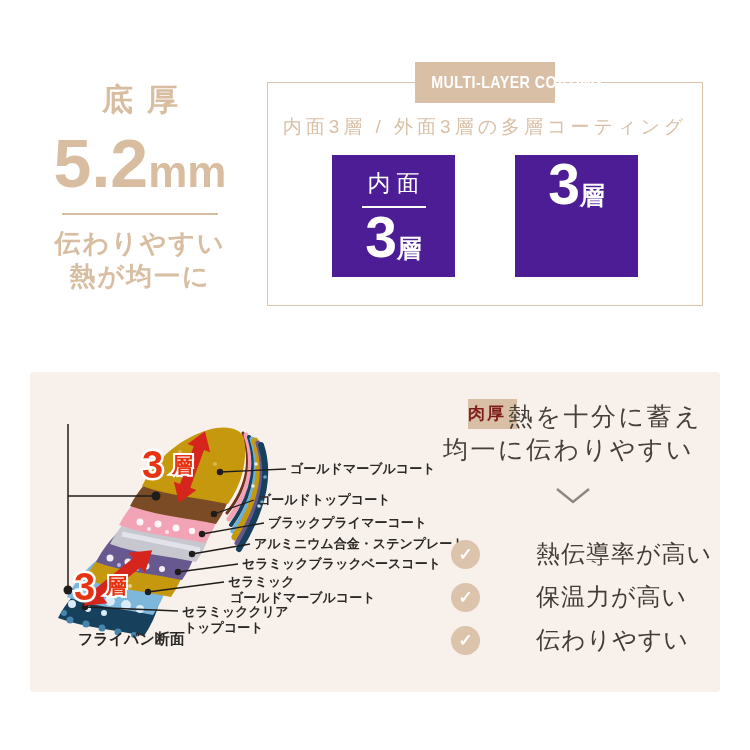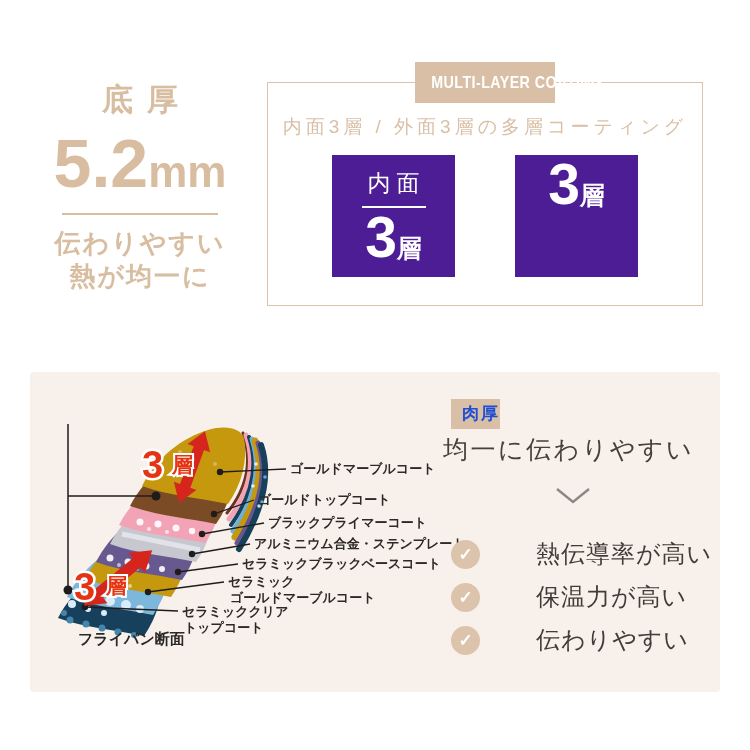--- a/index.html
+++ b/index.html
@@ -31,22 +31,22 @@
                 padding-left:6px; border-bottom:2px solid #fff; padding-bottom:7px; min-width:56px; }
   .card-num-row { line-height:1; margin-top:1px; white-space:nowrap; }
   .card-num { font-size:57px; font-weight:700; }
   .card-unit { font-size:25px; font-weight:700; }
 
   
   .feature-panel { left:30px; top:372px; width:690px; height:320px; background:#f8f0ea; border-radius:4px; }
   .diagram-title { left:28px; top:22px; font-size:23px; font-weight:800; color:#191715; letter-spacing:0.5px; }
   .diagram-svg { left:0; top:0; }
 
-  .beef-badge { left:421px; top:27px; width:49px; height:30px; background:#d9bfa5; color:#1d4ed8;
-                font-size:17px; line-height:30px; text-align:right; letter-spacing:2px; font-weight:700; }
+  .beef-badge { left:438px; top:27px; width:49px; height:30px; background:#d9bfa5; color:#7f1d1d;
+                font-size:17px; line-height:30px; text-align:left; letter-spacing:2px; font-weight:700; }
   .headline1 { left:478px; top:28px; font-size:25px; color:#45403a; letter-spacing:2.5px; white-space:nowrap; }
   .headline2 { left:413px; top:61px; font-size:25px; color:#45403a; letter-spacing:2.5px; white-space:nowrap; }
 
   .benefit { left:421px; height:30px; display:flex; align-items:center; gap:16px; }
   .benefit-icon { width:29px; height:29px; border-radius:50%; background:#dcc3ab; color:#fff;
                   font-size:17px; font-weight:700; text-align:center; line-height:29px; flex:0 0 29px; }
   .benefit-text { font-size:24px; color:#413c37; letter-spacing:1px; white-space:nowrap;margin-left:40px; }
 
   svg text.lyr-label { font-size:13px; font-weight:700; fill:#2c2a27; }
   svg text.badge-num { font-size:38px; font-weight:800; fill:#e63312; stroke:#fff; stroke-width:5px; paint-order:stroke; }
@@ -199,20 +199,21 @@
       </g>
       <g>
         <text class="badge-num" x="44" y="228">3</text>
         <text class="badge-unit" x="76" y="221">層</text>
       </g>
 
       <text class="caption" x="48" y="272">フライパン断面</text>
     </svg>
 
     <div class="abs beef-badge">肉厚</div>
+    <div class="abs headline1">熱を十分に蓄え</div>
     <div class="abs headline2">均一に伝わりやすい</div>
 
     <svg class="abs" style="left:524px; top:114px;" width="38" height="20" viewBox="0 0 38 20">
       <polyline points="3,3 19,16 35,3" fill="none" stroke="#8b8782" stroke-width="2.4"></polyline>
     </svg>
 
     <div class="abs benefit" style="top:167px;">
       <div class="benefit-icon">✓</div>
       <div class="benefit-text">熱伝導率が高い</div>
     </div>

